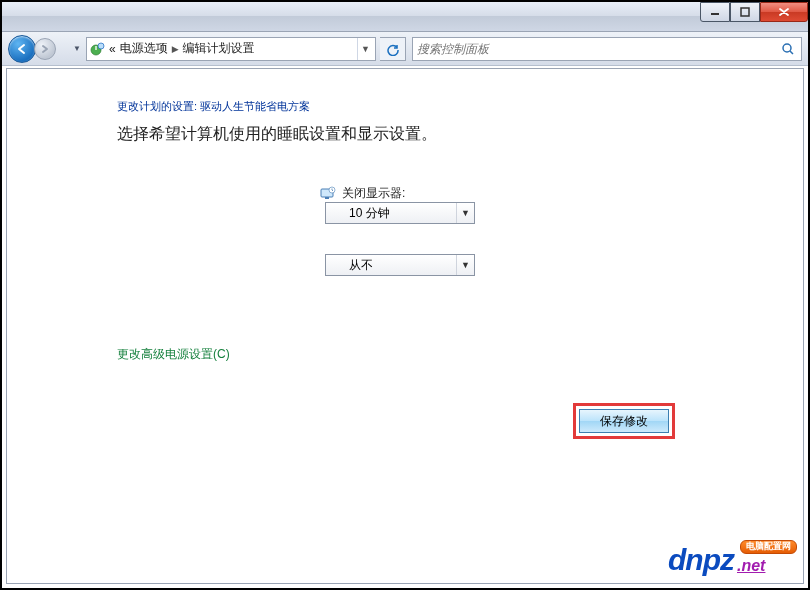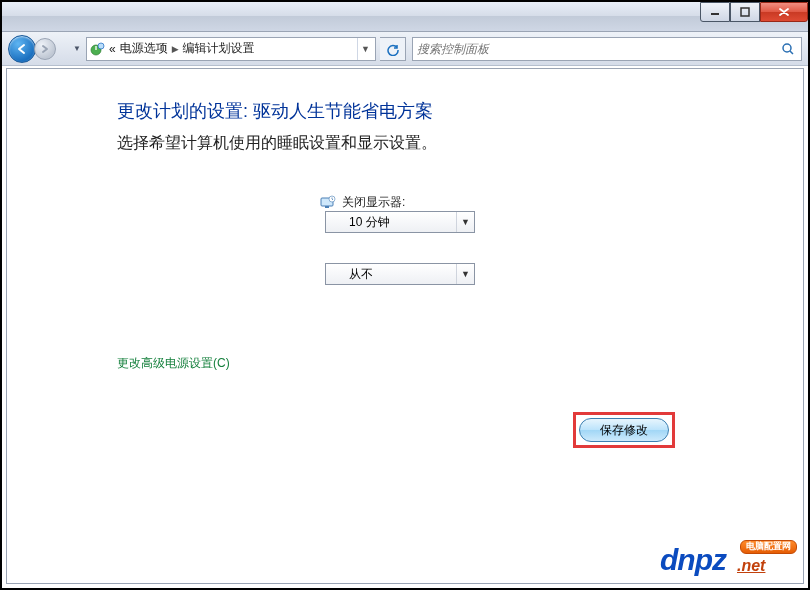--- a/index.html
+++ b/index.html
@@ -97,21 +97,21 @@
   }
   .searchbox .mag { color:#2a6fb3; width:18px; display:flex; align-items:center; justify-content:center; }
 
   
   .content-panel {
     position: absolute; left: 4px; right: 4px; top: 66px; bottom: 4px;
     background: #fff; border: 1px solid #9aa4b4;
   }
   .content-inner { padding: 30px 120px 10px 110px; }
   .heading {
-    color: #003399; font-size: 18px; margin-bottom: 10px;
+    color: #003399; font-size: 11px; margin-bottom: 10px;
   }
   .subtext { font-size: 16px; color: #222; margin-bottom: 40px; }
 
   .row { display:flex; align-items:center; margin-bottom: 30px; flex-direction: column; }
   .row-label { display:flex; align-items:center; gap:6px; width: 160px; font-size:12px; color:#222; }
   .small-icon { width:16px; height:16px; display:flex; align-items:center; justify-content:center; }
 
   .combo {
     width: 150px; height: 22px; border: 1px solid #8a94a4;
     background: linear-gradient(to bottom,#fff,#eef0f4);
@@ -128,47 +128,46 @@
 
   .action-row { display:flex; justify-content:flex-end; gap:10px; margin-top:40px; padding-right:8px; }
   .btn {
     width:90px; height:24px; font-size:12px;
     border:1px solid #8a94a4; background:linear-gradient(to bottom,#fdfdfd,#e4e7ec);
     display:flex; align-items:center; justify-content:center;
   }
   .btn-primary {
     background: linear-gradient(to bottom,#e7f5fd,#bde4fb 48%,#a2d7f6 52%,#cdeafc);
     border-color:#3c7fb1;
-    border-radius:12px;
   }
   .highlight-rect {
     border:3px solid #e23a3a; padding:3px; display:inline-flex;
   }
 
   
   .watermark {
     position:absolute; right:6px; bottom:6px;
-    display:flex; align-items:flex-end; gap:14px;
+    display:flex; align-items:flex-end; gap:6px;
   }
   .wm-dnpz {
     font-family: Arial Black, Arial; font-weight:900; font-size:30px; font-style:italic;
     color:#0b4bbf;
     text-shadow: 2px 0 #fff, -2px 0 #fff, 0 2px #fff, 0 -2px #fff, 2px 2px #fff, -2px -2px #fff, 2px -2px #fff, -2px 2px #fff;
     letter-spacing:-1px;
   }
   .wm-box {
     background: linear-gradient(to bottom,#ff8a2a,#e55d05);
     color:#fff; font-size:9px; padding:1px 5px; border-radius:6px;
     font-weight:bold; line-height:1.1; text-align:center;
     border:1px solid #c44a04;
     margin-bottom: 3px;
   }
   .wm-net {
     font-family: Arial; font-weight:bold; font-size:16px; font-style:italic;
-    color:#c2410c;
+    color:#a21caf;
     text-shadow: 1px 0 #fff, -1px 0 #fff, 0 1px #fff, 0 -1px #fff;
     margin-left:-3px; margin-bottom:2px;text-decoration:underline;
   }
 </style>
 </head>
 <body>
 
 <div class="outer">
 
   <div class="titlebar">

